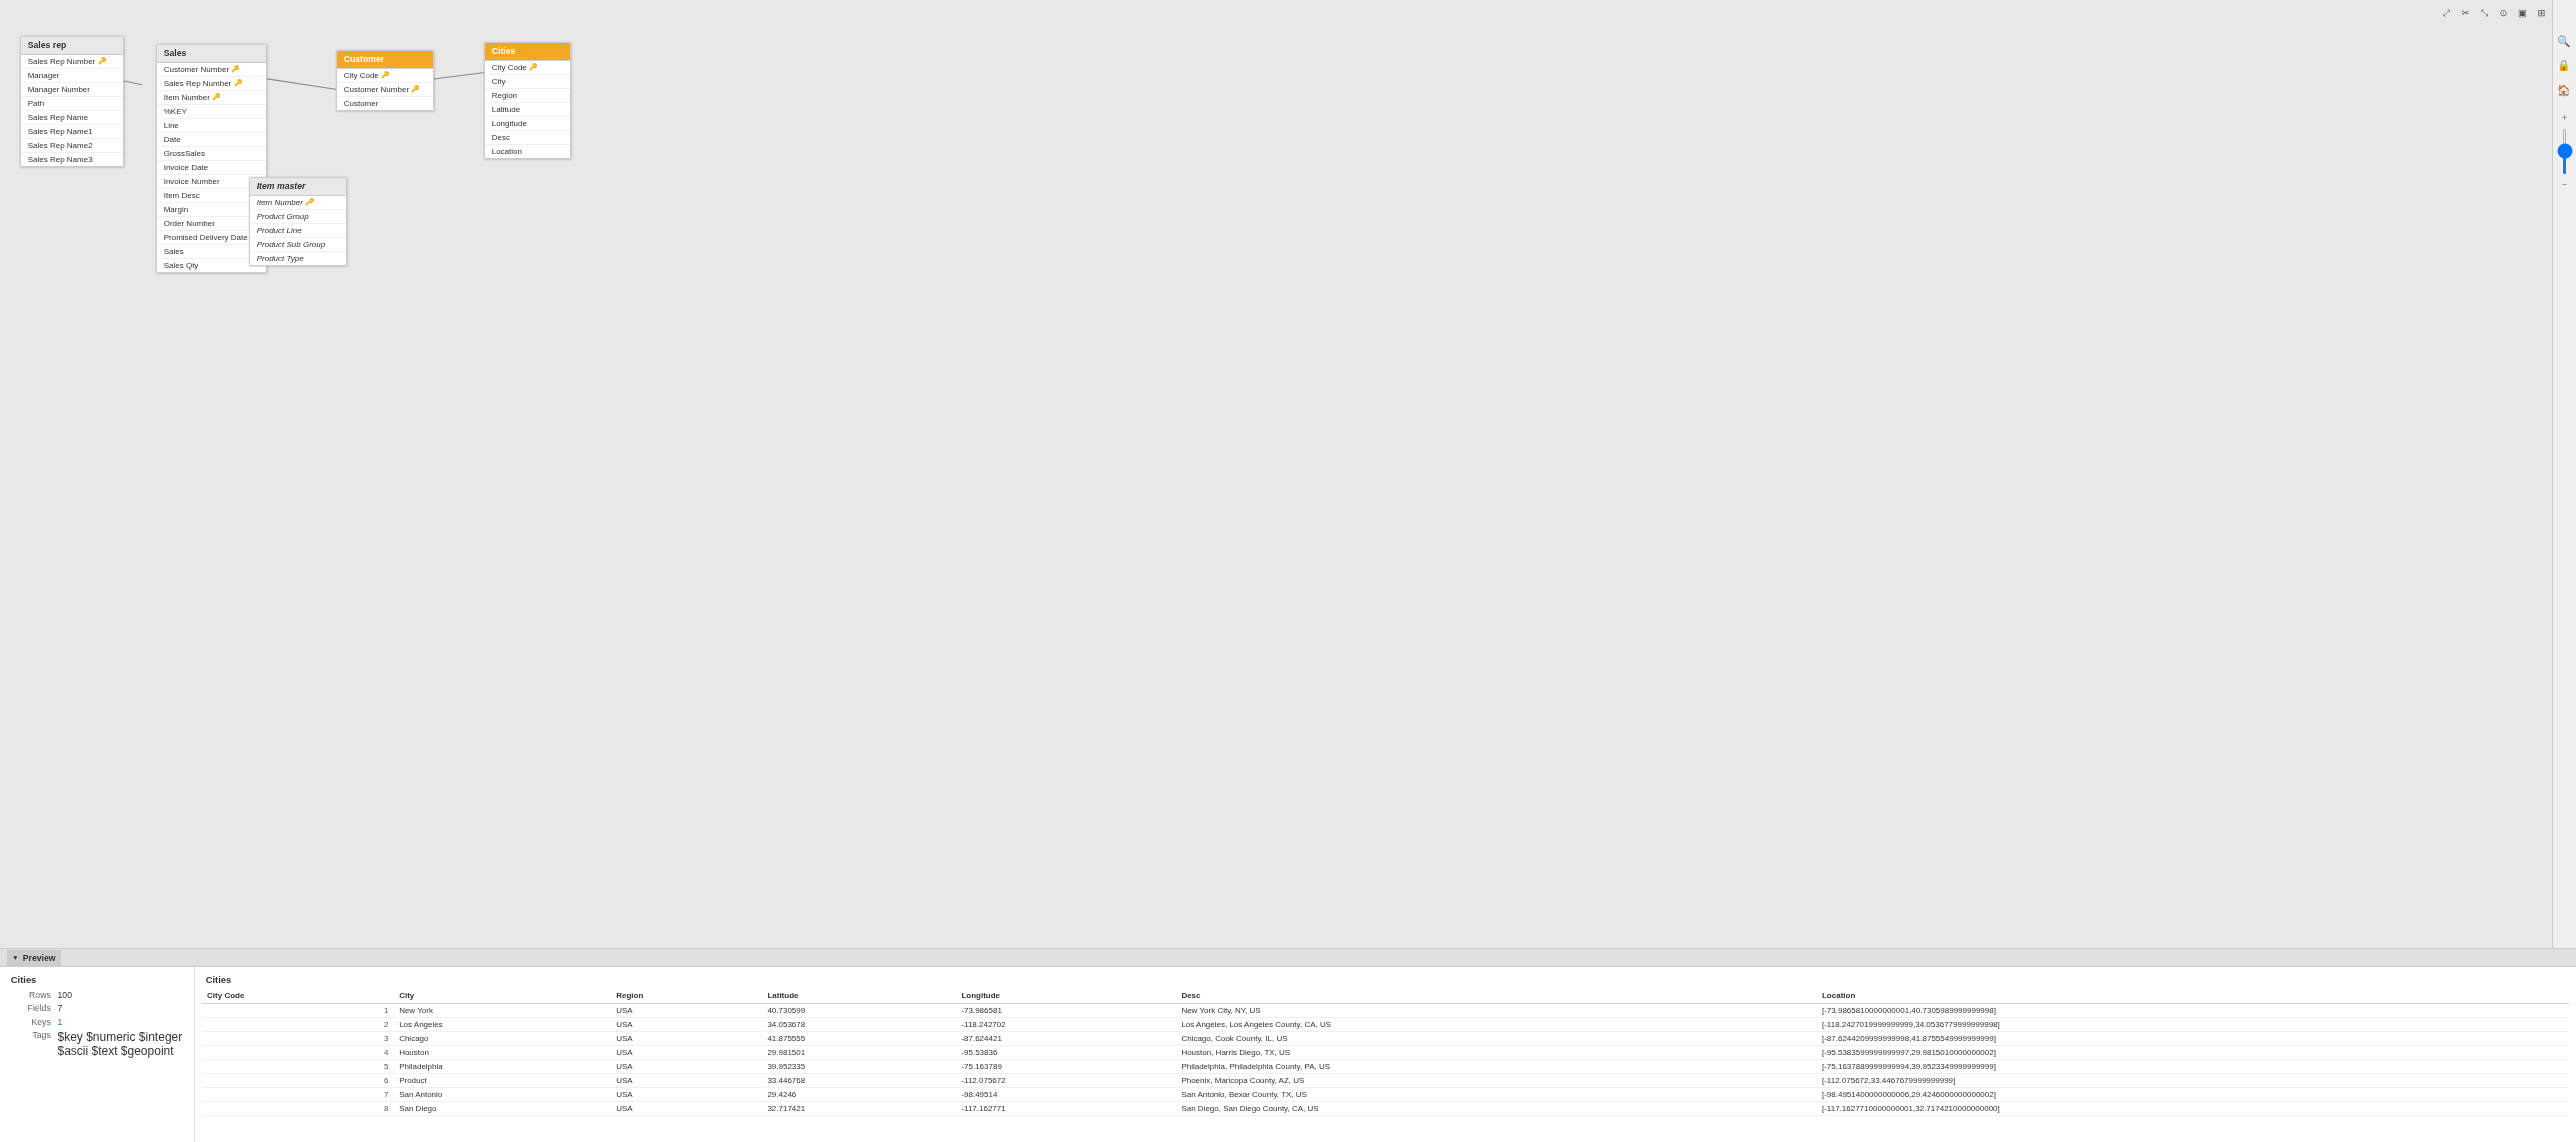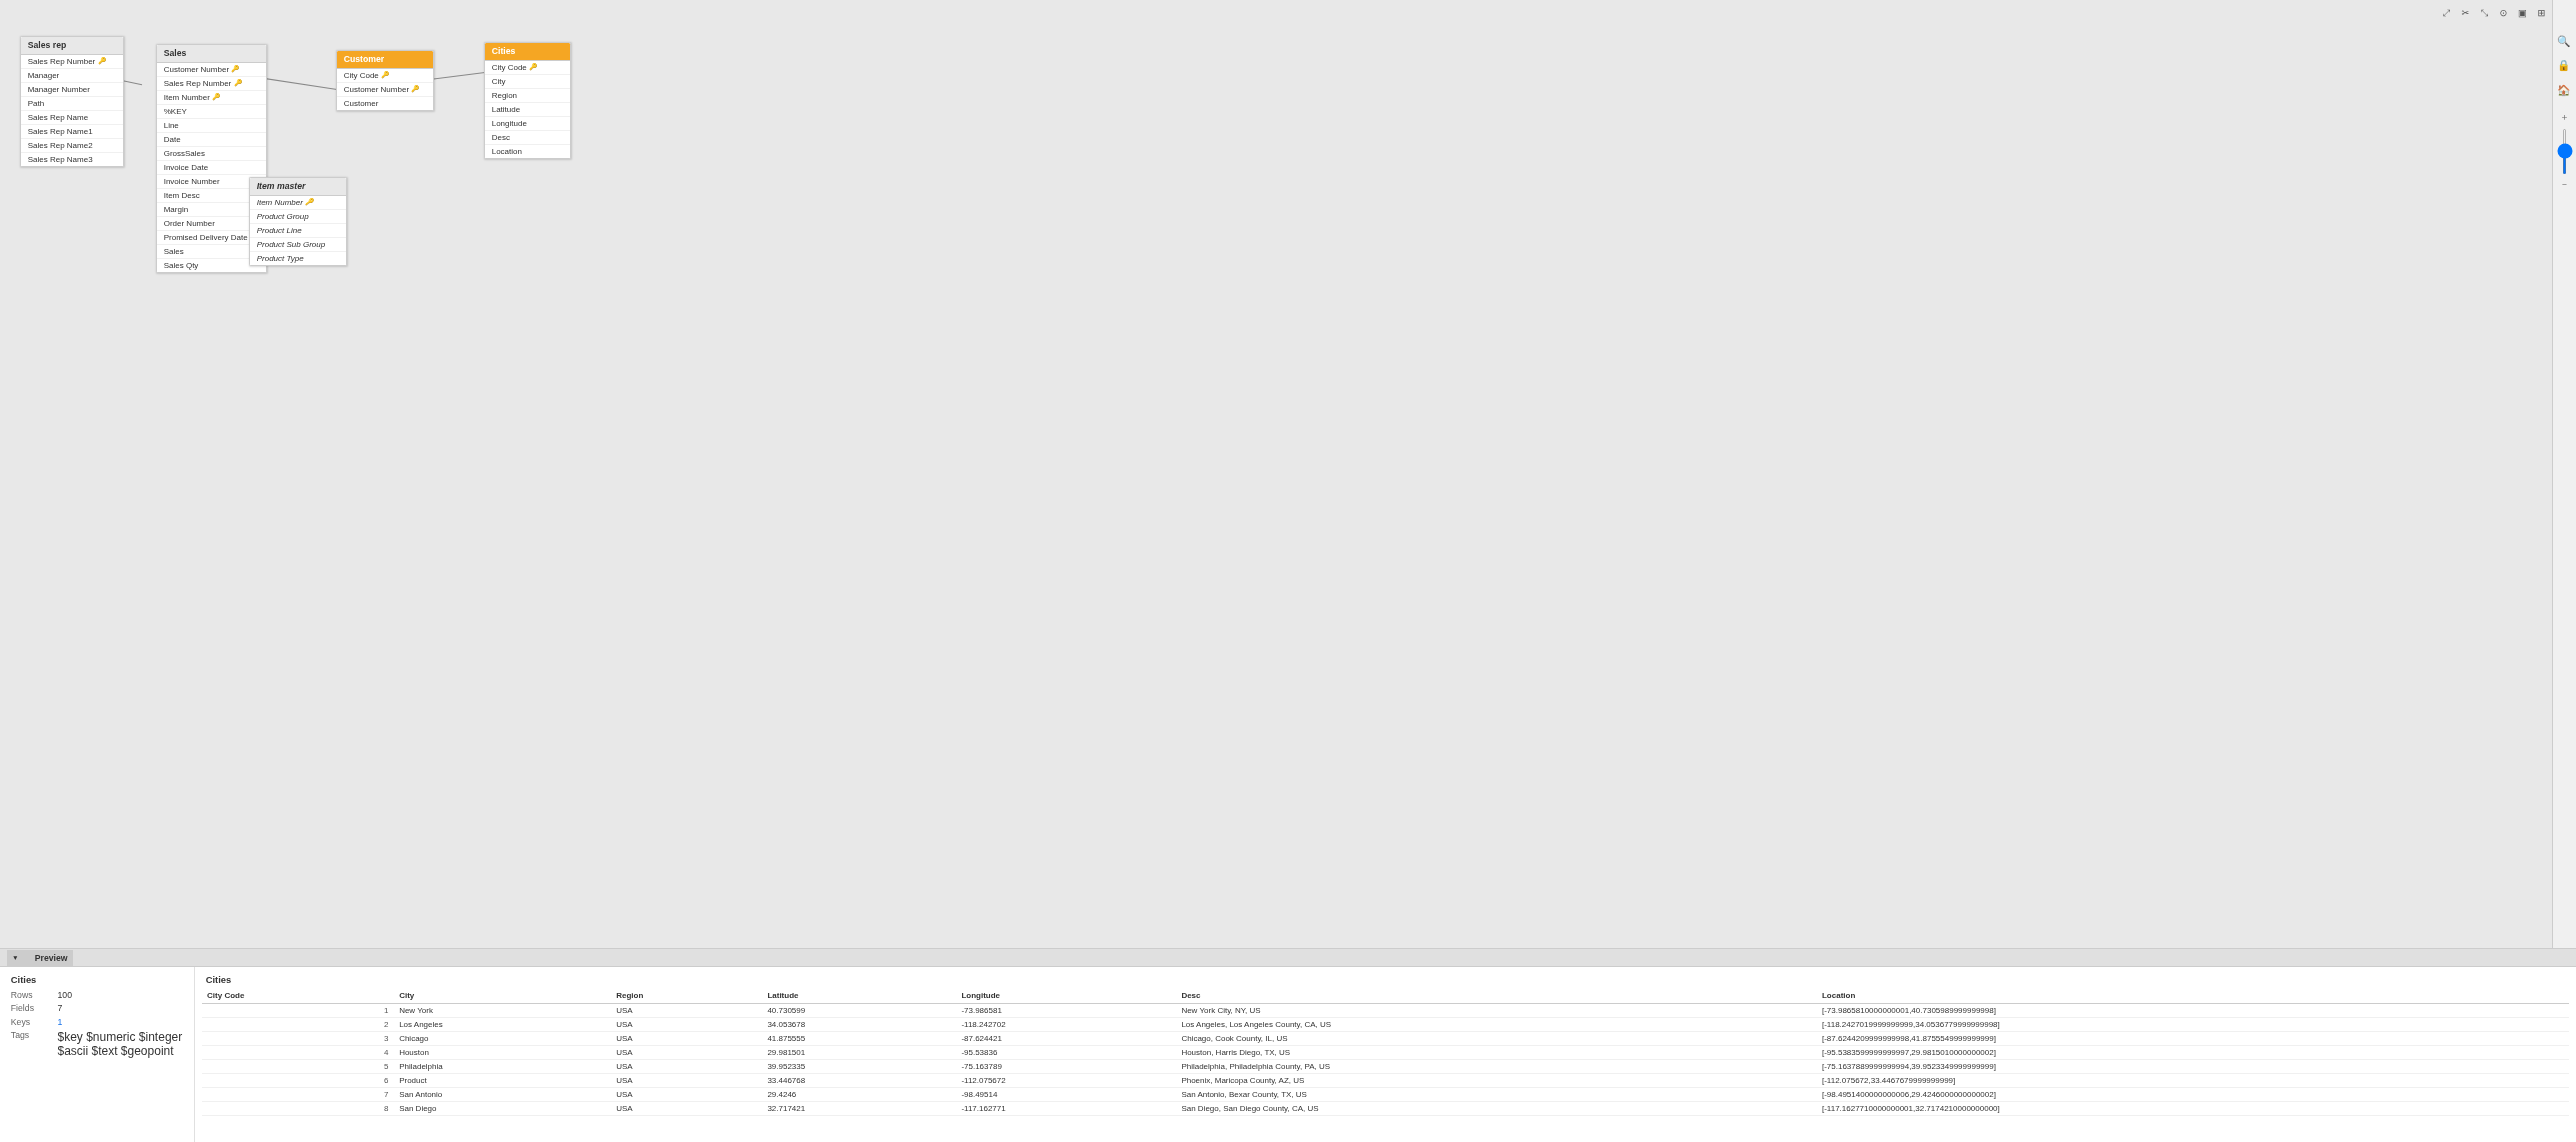--- a/index.html
+++ b/index.html
@@ -121,21 +121,21 @@
       align-items: center;
       cursor: ns-resize;
     }
     .divider-label {
       position: absolute;
       left: 6.7px;
       top: 50%;
       transform: translateY(-50%);
       display: flex;
       align-items: center;
-      gap: 16px;
+      gap: 4px;
       font-size: 8.7px;
       font-weight: bold;
       color: #333;
       background: #ccc;
       padding: 2.7px 5.4px;
       height: 16px;
     }
     .chevron-icon { font-size: 6.7px; }
 
     
@@ -163,21 +163,21 @@
     .info-panel-title {
       font-weight: bold;
       font-size: 9.4px;
       margin-bottom: 5.4px;
     }
     .info-row {
       display: flex;
       margin-bottom: 3.4px;
       gap: 6.7px;
     }
-    .info-label { color: #666; width: 40px; flex-shrink: 0; }
+    .info-label { color: #666; width: 40px; flex-shrink: 0; text-align: right; }
     .info-value { color: #333; }
     .info-value.blue { color: #1a73e8; }
     .tags-value { color: #333; font-size: 12px; }
 
     
     .data-panel {
       flex: 1;
       overflow: auto;
       padding: 0 6.7px;
     }

